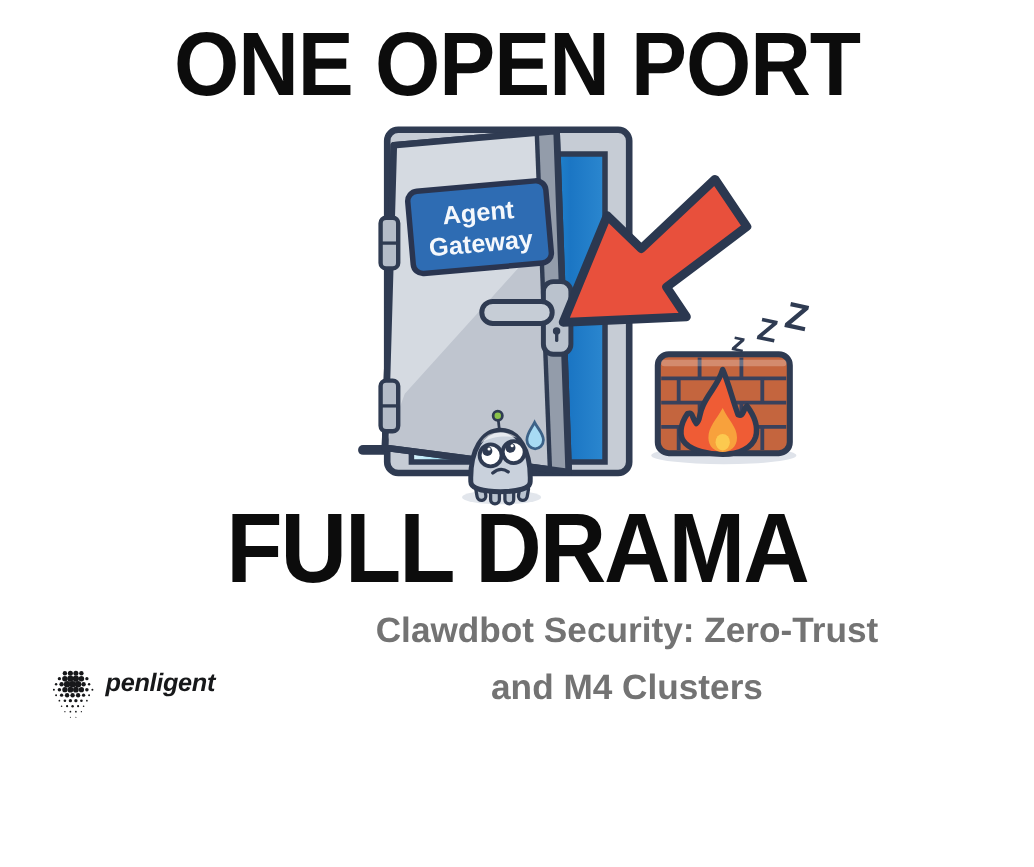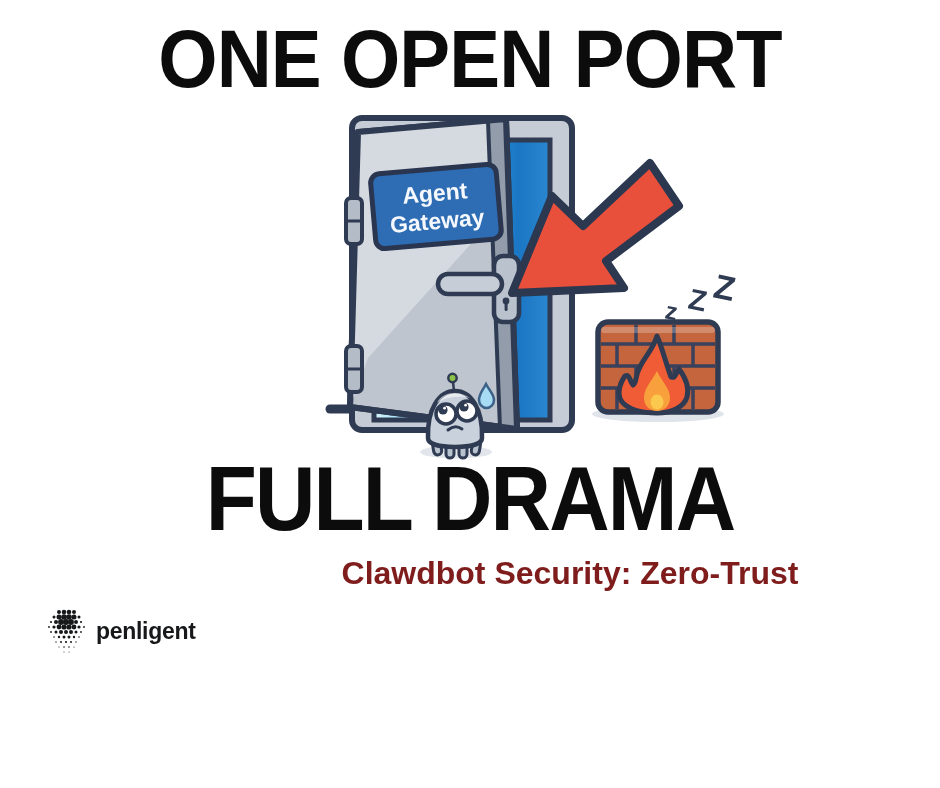--- a/index.html
+++ b/index.html
@@ -7,23 +7,23 @@
        font-family:"Liberation Sans","DejaVu Sans",sans-serif;}
   .canvas{position:absolute;inset:0;background:#ffffff;}
   .caption{position:absolute;left:0;right:0;text-align:center;font-weight:bold;
            color:#0c0c0c;transform:scaleX(.93);letter-spacing:-1px;white-space:nowrap;}
   .top-caption{top:12px;font-size:82px;}
   .bottom-caption{top:448px;font-size:90px;letter-spacing:-2px;}
   .scene{position:absolute;left:0;top:0;width:940px;height:788px;}
   .sign-text{font-weight:bold;font-size:23px;fill:#f5f8fc;text-anchor:middle;}
   .zzz{font-weight:bold;fill:#2f3b52;}
   .article-title{position:absolute;left:205px;top:548px;width:730px;text-align:center;
-                 font-weight:bold;font-size:32px;line-height:51px;color:#7f1d1d;}
+                 font-weight:bold;font-size:32px;line-height:51px;color:#737373;}
   .article-title div{white-space:nowrap;}
-  .logo{position:absolute;left:45px;top:607px;display:flex;align-items:center;gap:7px;}
+  .logo{position:absolute;left:45px;top:607px;display:flex;align-items:flex-start;gap:7px;font-style:italic;}
   .logo-text{font-size:23px;font-weight:600;color:#17181a;letter-spacing:-0.3px;}
 </style>
 </head>
 <body>
 
 <div class="canvas">
 
   <div class="caption top-caption">ONE OPEN PORT</div>
 
   <svg class="scene" viewBox="0 0 940 788">
@@ -178,15 +178,16 @@
           <circle cx="29" cy="40" r="0.6"></circle>
         <circle cx="19" cy="45" r="0.5"></circle>
           <circle cx="24" cy="45" r="0.5"></circle>
       </g>
     </svg>
     <span class="logo-text">penligent</span>
   </div>
 
   <div class="article-title">
     <div>Clawdbot Security: Zero-Trust</div>
+    <div>and M4 Clusters</div>
   </div>
 
 </div>
 
 </body></html>

